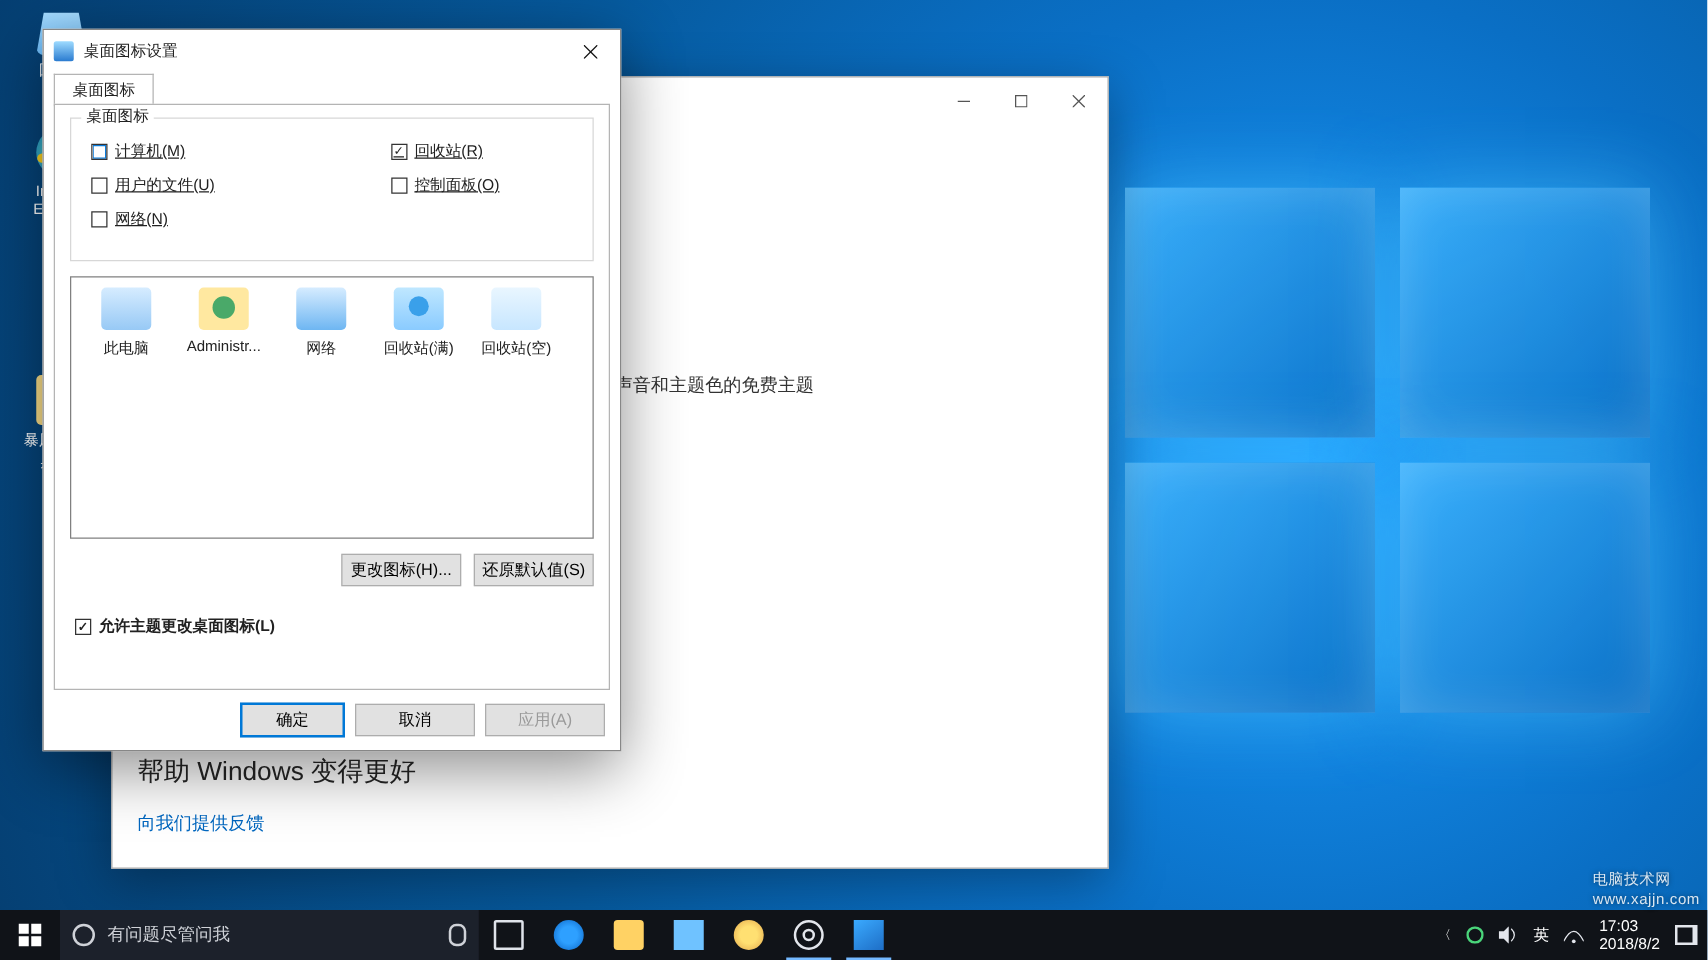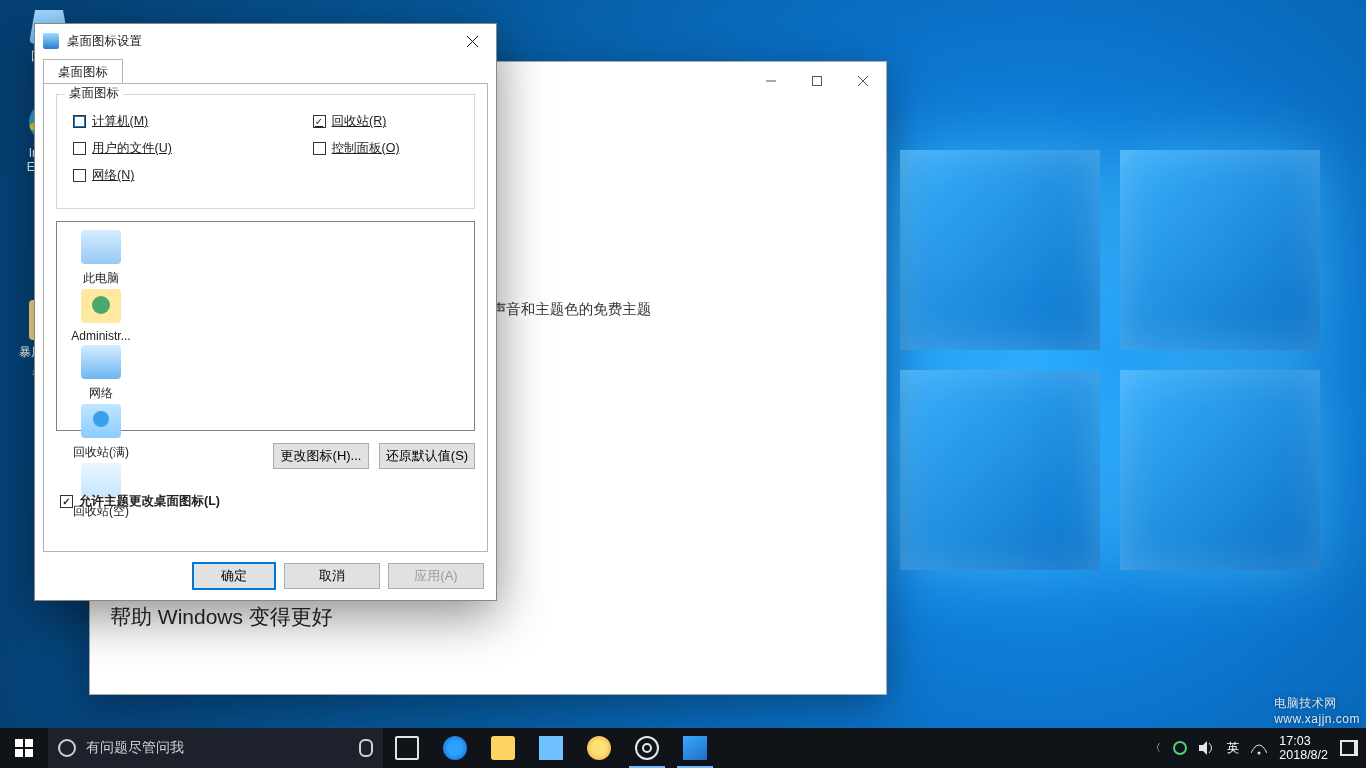--- a/index.html
+++ b/index.html
@@ -49,21 +49,21 @@
   .tabpanel{position:absolute; left:8px; right:8px; top:59px; bottom:48px; border:1px solid #b4b4b4; background:#fff; padding:10px 12px 12px;}
   .groupbox{border:1px solid #d7d7d7; padding:12px 12px 14px; position:relative;}
   .grouplabel{position:absolute; top:-10px; left:8px; background:#fff; padding:0 4px; font-size:12.5px;}
   .chk-row{display:flex; gap:90px; margin:6px 0 10px; padding-left:4px;text-decoration:underline;}
   .chk{display:flex; align-items:center; gap:6px; font-size:12.5px; width:50%;}
   .chk .box{width:13px;height:13px;border:1px solid #333; display:inline-flex;align-items:center;justify-content:center;font-size:10px;line-height:1;}
   .chk .box.checked::after{content:"✓";}
   .chk.highlight .box{box-shadow:0 0 0 1px #0a7bda inset;}
   .chk .lbl{white-space:nowrap;}
 
-  .iconbox{border:1px solid #808080; margin-top:12px; height:210px; padding:8px 6px; display:flex; align-items:flex-start; gap:2px;flex-direction:column;}
+  .iconbox{border:1px solid #808080; margin-top:12px; height:210px; padding:8px 6px; display:flex; align-items:flex-start; gap:2px;}
   .iconitem{width:76px; text-align:center; font-size:12px;}
   .iconitem .bigico{width:40px;height:34px;margin:0 auto 6px;border-radius:4px;}
   .ico-pc{background:linear-gradient(180deg,#d6ecff,#97c9f5);}
   .ico-user{background:#ffe8a0;position:relative;}
   .ico-user::after{content:"";position:absolute;left:50%;top:46%;transform:translate(-50%,-50%);width:18px;height:18px;border-radius:50%;background:#4aa969;}
   .ico-net{background:linear-gradient(180deg,#d6ecff,#6eb6f2);}
   .ico-full{background:linear-gradient(180deg,#bfe7ff,#8acbff);position:relative;}
   .ico-full::after{content:"";position:absolute;left:50%;top:45%;transform:translate(-50%,-50%);width:16px;height:16px;border-radius:50%;background:#3aa0ea;}
   .ico-empty{background:linear-gradient(180deg,#e9f6ff,#c7e6ff);}
 
@@ -156,20 +156,23 @@
       <div class="settings-h1">在 Windows 中进行更多个性化设置</div>
       <div class="settings-p">从 Windows 应用商店选择"获取更多主题"，下载兼具壁纸、声音和主题色的免费主题</div>
       <a class="settings-link">从应用商店中获取更多主题</a>
       <div class="settings-h2">相关的设置</div>
       <div class="rel-links">
         <a>桌面图标设置</a>
         <a>高对比度设置</a>
         <a>同步你的设置</a>
       </div>
       <div class="settings-h2" style="margin-top:50px;">帮助 Windows 变得更好</div>
+      <div class="rel-links">
+        <a>向我们提供反馈</a>
+      </div>
     </div>
   </div>
 
   <div class="dialog">
     <div class="dialog-titlebar">
       <div class="dialog-title-icon"></div>
       <div class="dialog-title">桌面图标设置</div>
       <div class="dialog-close">
         <svg width="11" height="11">
             <line x1="0" y1="0" x2="11" y2="11" stroke="#111"></line>

